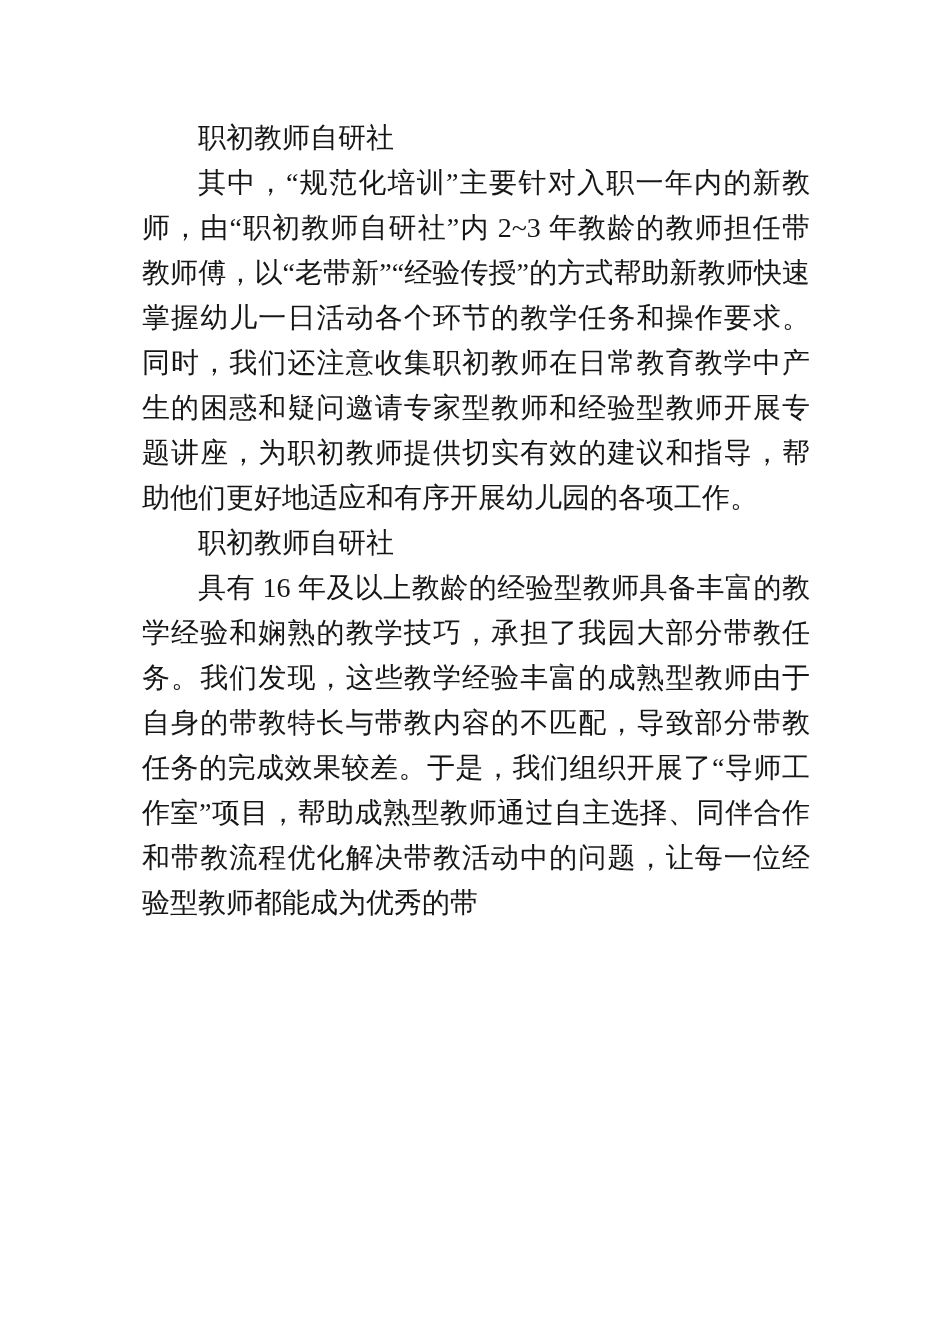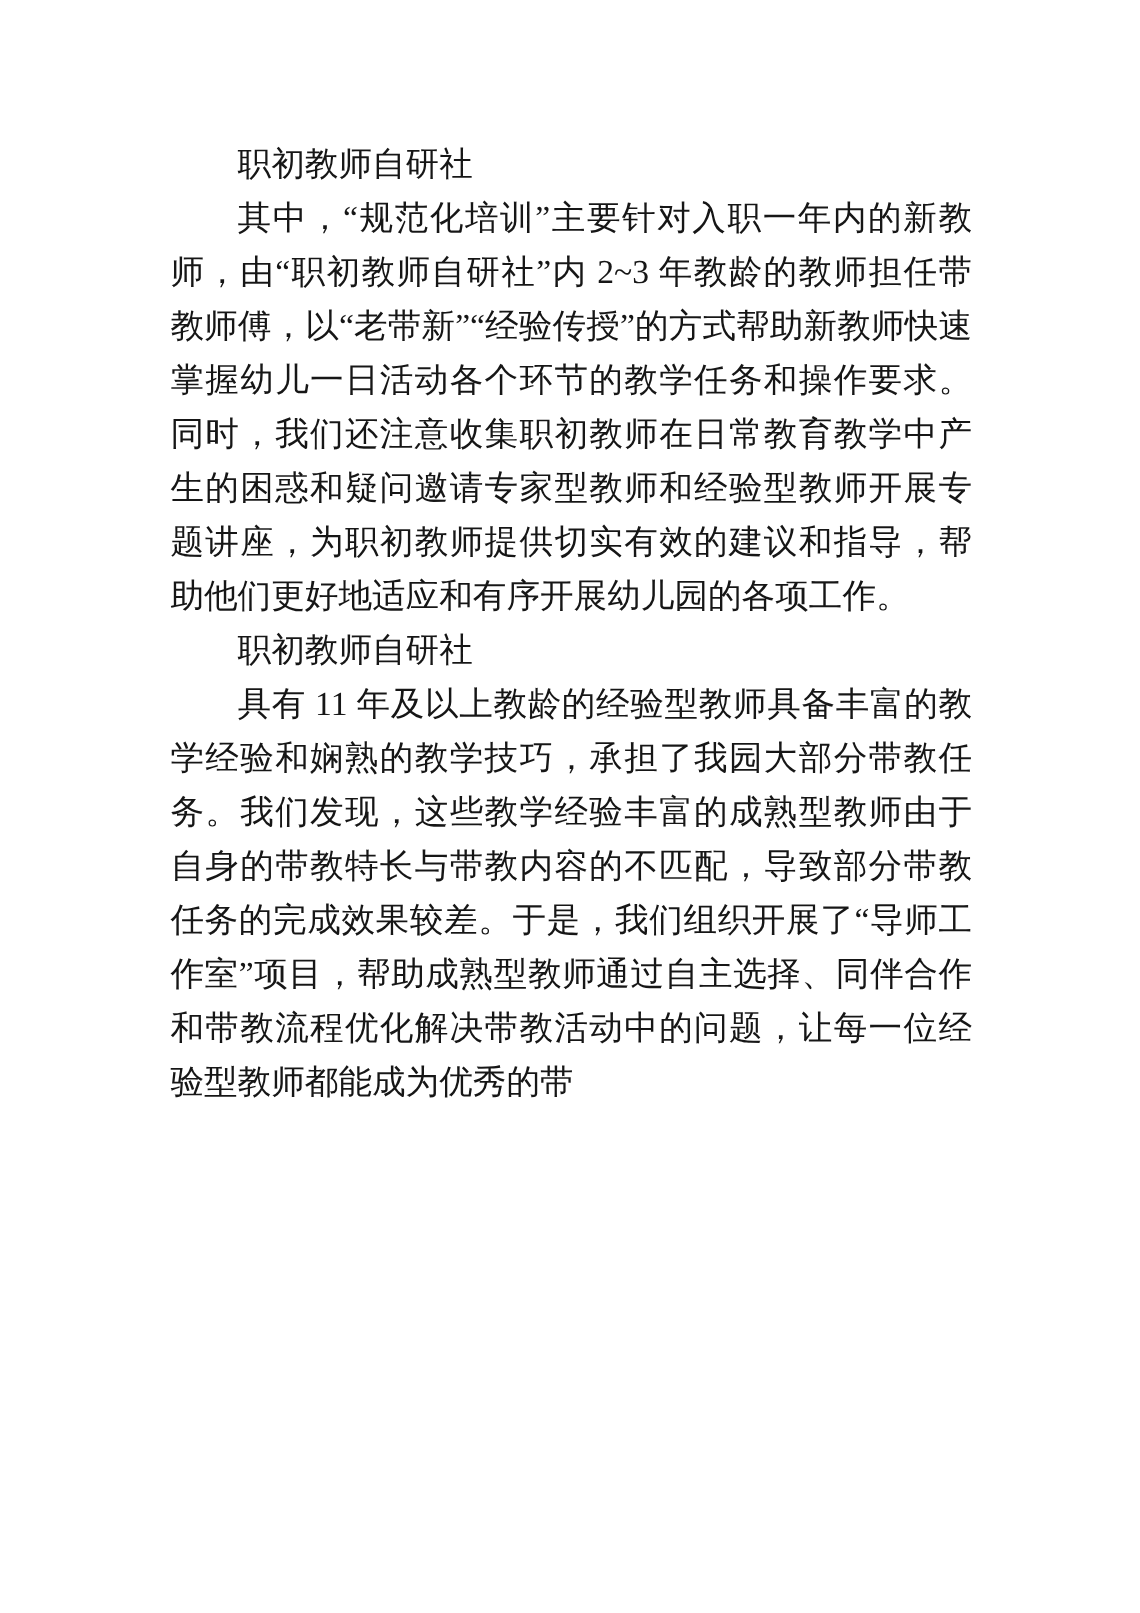--- a/index.html
+++ b/index.html
@@ -46,15 +46,15 @@
   }
 </style>
 </head>
 <body>
 
 <div class="doc-page">
   <div class="doc-content">
     <p class="section-heading">职初教师自研社</p>
     <p>其中，“规范化培训”主要针对入职一年内的新教师，由“职初教师自研社”内 2~3 年教龄的教师担任带教师傅，以“老带新”“经验传授”的方式帮助新教师快速掌握幼儿一日活动各个环节的教学任务和操作要求。同时，我们还注意收集职初教师在日常教育教学中产生的困惑和疑问邀请专家型教师和经验型教师开展专题讲座，为职初教师提供切实有效的建议和指导，帮助他们更好地适应和有序开展幼儿园的各项工作。</p>
     <p class="section-heading">职初教师自研社</p>
-    <p>具有 11 年及以上教龄的经验型教师具备丰富的教学经验和娴熟的教学技巧，承担了我园大部分带教任务。我们发现，这些教学经验丰富的成熟型教师由于自身的带教特长与带教内容的不匹配，导致部分带教任务的完成效果较差。于是，我们组织开展了“导师工作室”项目，帮助成熟型教师通过自主选择、同伴合作和带教流程优化解决带教活动中的问题，让每一位经验型教师都能成为优秀的带</p>
+    <p>具有 16 年及以上教龄的经验型教师具备丰富的教学经验和娴熟的教学技巧，承担了我园大部分带教任务。我们发现，这些教学经验丰富的成熟型教师由于自身的带教特长与带教内容的不匹配，导致部分带教任务的完成效果较差。于是，我们组织开展了“导师工作室”项目，帮助成熟型教师通过自主选择、同伴合作和带教流程优化解决带教活动中的问题，让每一位经验型教师都能成为优秀的带</p>
   </div>
 </div>
 
 </body></html>

